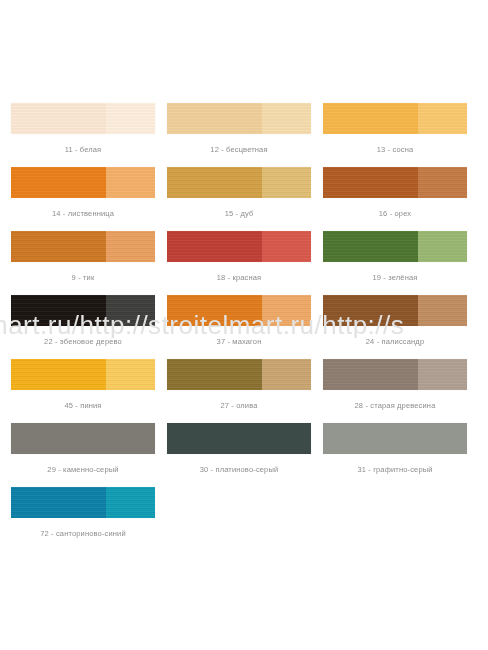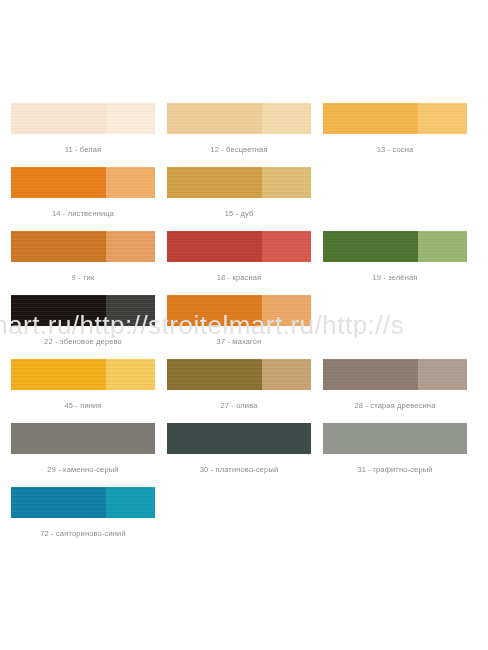--- a/index.html
+++ b/index.html
@@ -167,20 +167,31 @@
         <div class="swatch-box">
           <div class="swatch-half left" style="background: rgb(209, 159, 69);">
               <div class="grain"></div>
             </div>
           <div class="swatch-half right" style="background: rgb(224, 189, 116);">
               <div class="grain"></div>
             </div>
         </div>
         <div class="swatch-label">15 - дуб</div>
       </div>
+      <div class="swatch-cell">
+        <div class="swatch-box">
+          <div class="swatch-half left" style="background: rgb(176, 91, 34);">
+              <div class="grain"></div>
+            </div>
+          <div class="swatch-half right" style="background: rgb(195, 122, 69);">
+              <div class="grain"></div>
+            </div>
+        </div>
+        <div class="swatch-label">16 - орех</div>
+      </div>
     </div>
 
     <div class="swatch-row">
       <div class="swatch-cell">
         <div class="swatch-box">
           <div class="swatch-half left" style="background: rgb(205, 119, 36);">
               <div class="grain"></div>
             </div>
           <div class="swatch-half right" style="background: rgb(233, 159, 95);">
               <div class="grain"></div>
@@ -227,20 +238,31 @@
       <div class="swatch-cell">
         <div class="swatch-box">
           <div class="swatch-half left" style="background: rgb(224, 123, 28);">
               <div class="grain"></div>
             </div>
           <div class="swatch-half right" style="background: rgb(237, 168, 102);">
               <div class="grain"></div>
             </div>
         </div>
         <div class="swatch-label">37 - махагон</div>
+      </div>
+      <div class="swatch-cell">
+        <div class="swatch-box">
+          <div class="swatch-half left" style="background: rgb(140, 85, 40);">
+              <div class="grain"></div>
+            </div>
+          <div class="swatch-half right" style="background: rgb(192, 141, 97);">
+              <div class="grain"></div>
+            </div>
+        </div>
+        <div class="swatch-label">24 - палиссандр</div>
       </div>
     </div>
 
     <div class="swatch-row">
       <div class="swatch-cell">
         <div class="swatch-box">
           <div class="swatch-half left" style="background: rgb(244, 176, 26);">
               <div class="grain"></div>
             </div>
           <div class="swatch-half right" style="background: rgb(249, 203, 92);">

